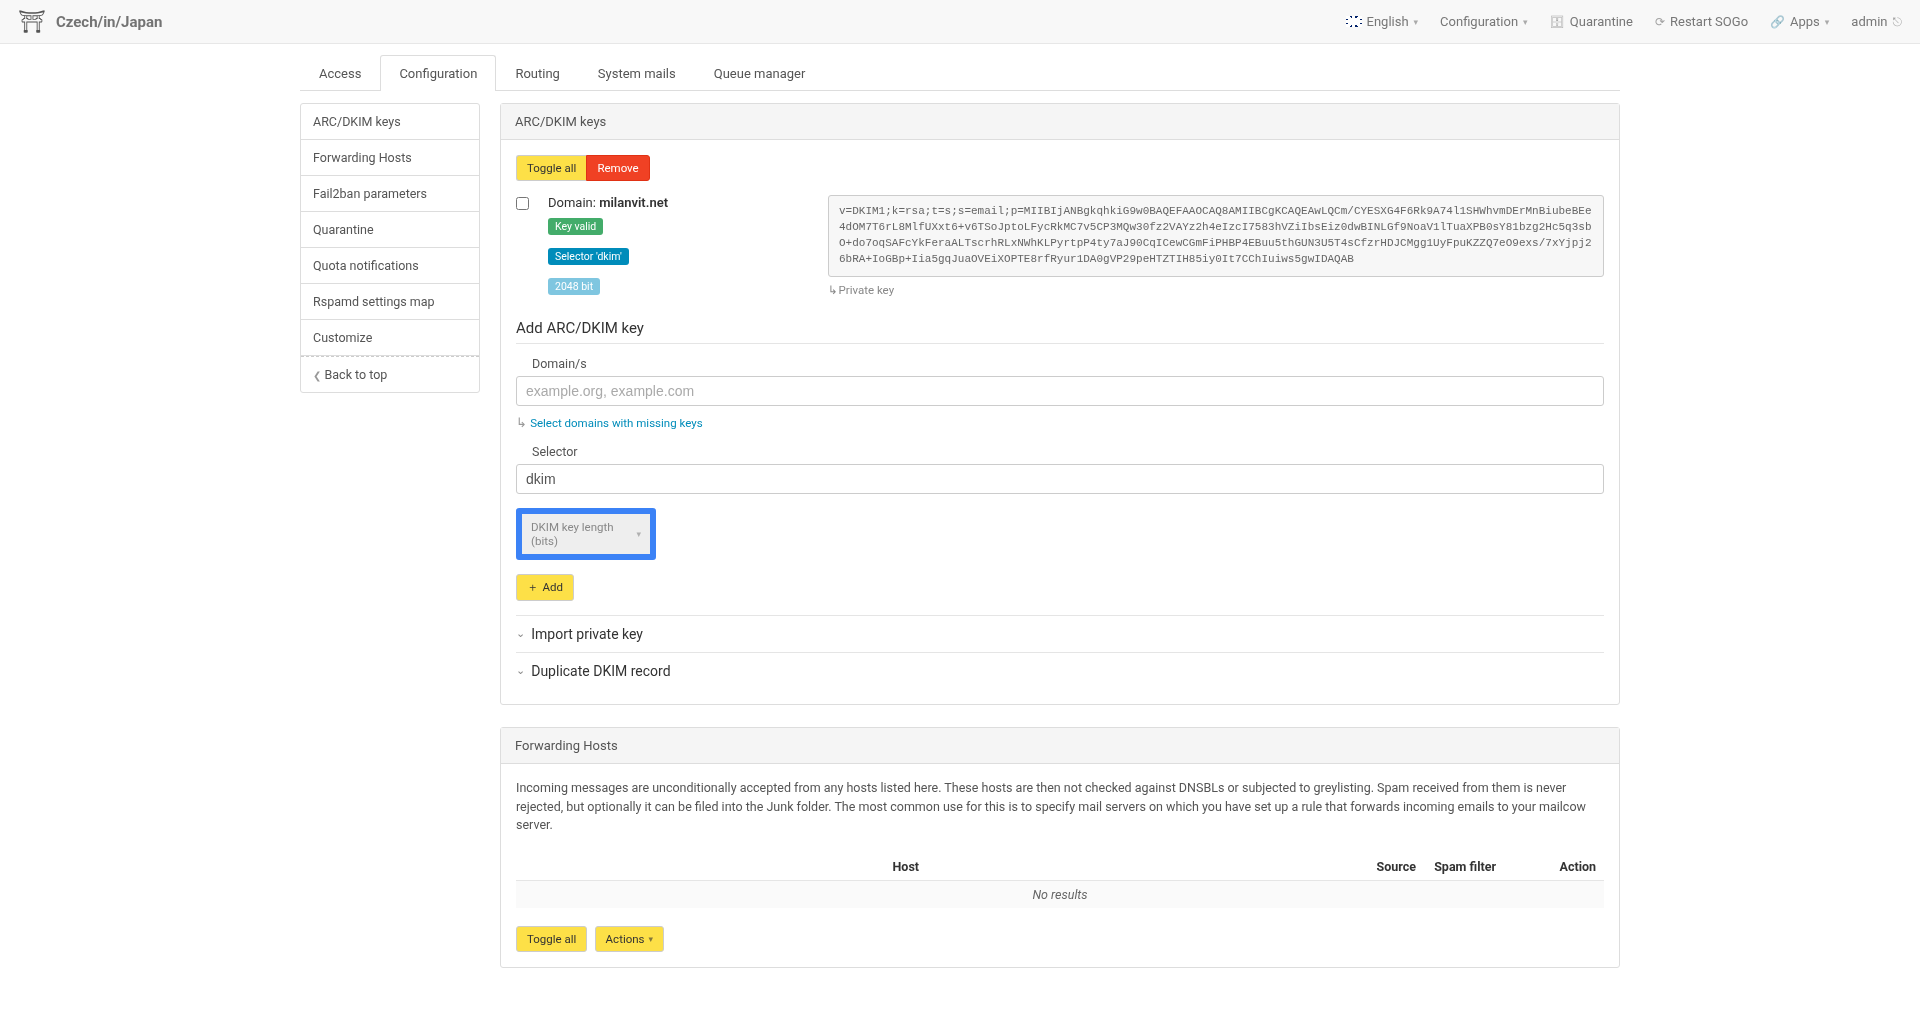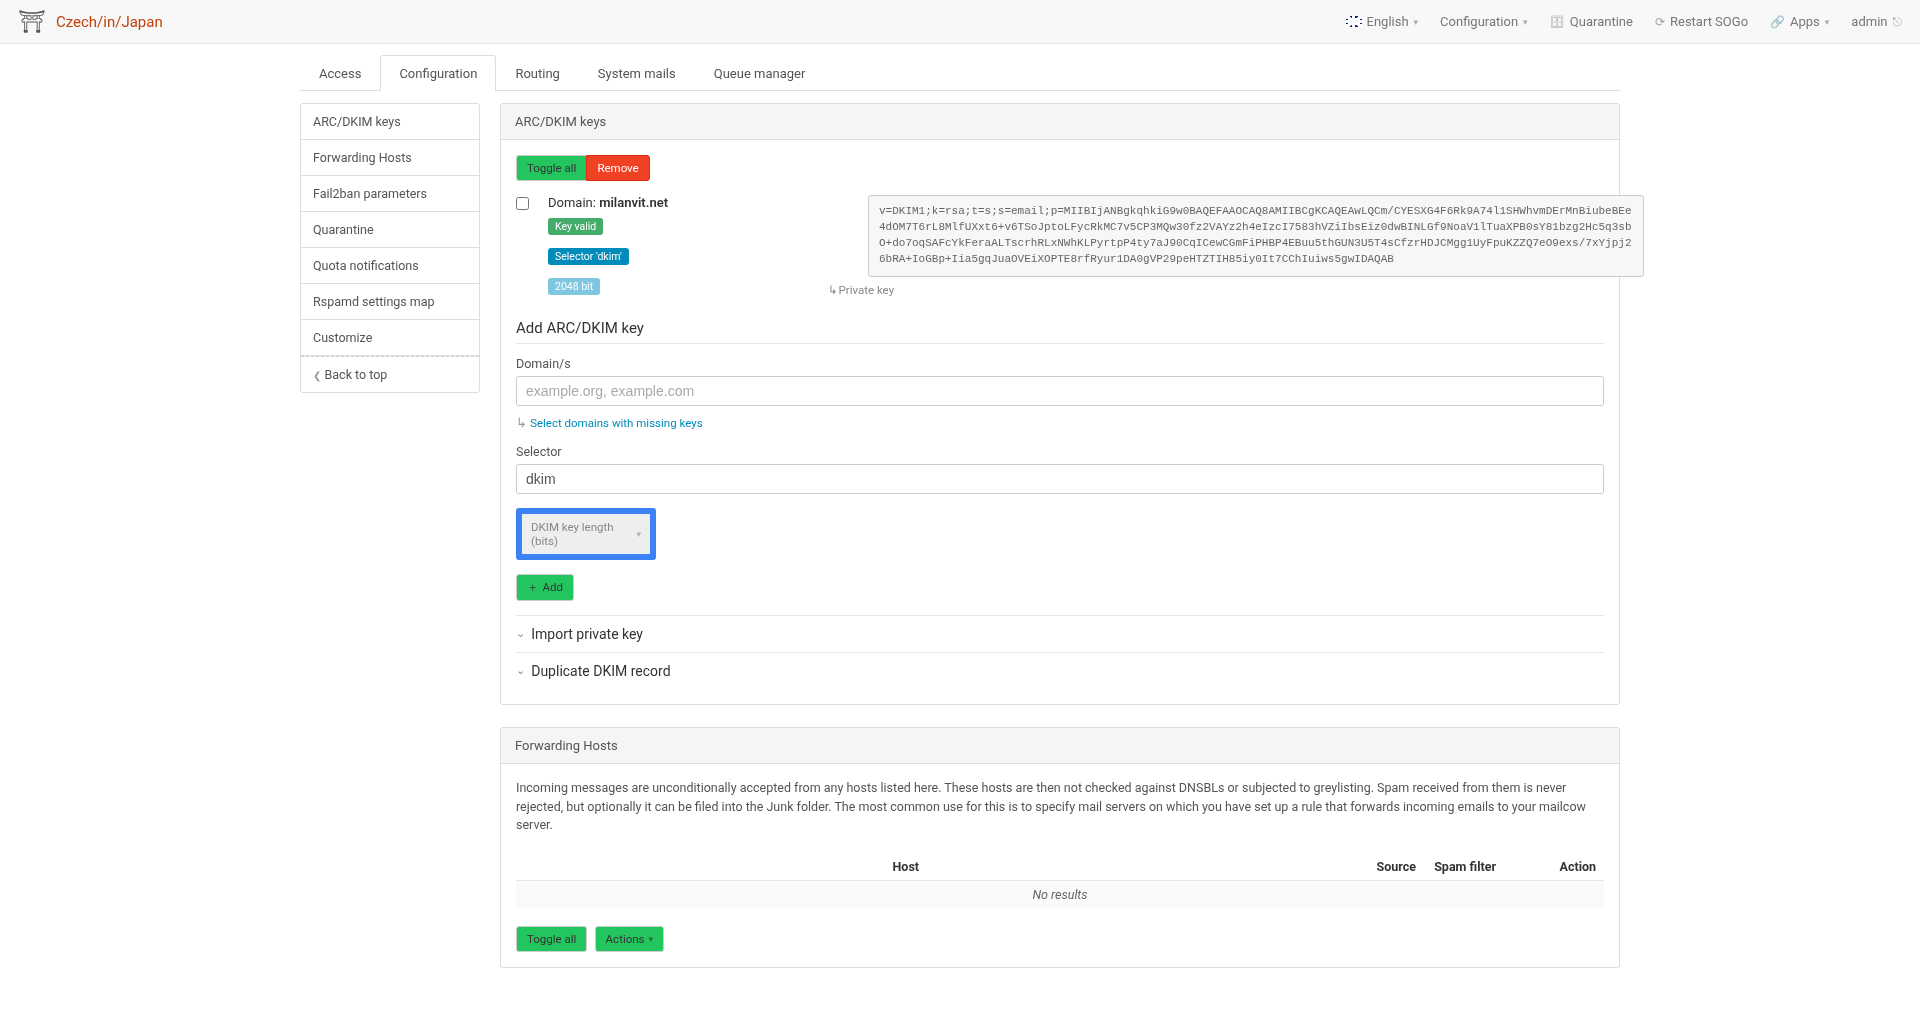--- a/index.html
+++ b/index.html
@@ -3,21 +3,21 @@
 <meta charset="utf-8">
 <style>
 * { box-sizing: border-box; margin: 0; padding: 0; }
 body { font-family: -apple-system, BlinkMacSystemFont, "Segoe UI", Roboto, "Helvetica Neue", Arial, sans-serif; font-size: 13px; color: #555; background: #fff; }
 a { text-decoration: none; color: inherit; }
 
 
 .navbar { height: 44px; border-bottom: 1px solid #e7e7e7; background: #f8f8f8; display: flex; align-items: center; padding: 0 18px; justify-content: space-between; }
 .navbar-left { display: flex; align-items: center; gap: 10px; }
 .logo { font-size: 22px; line-height: 1; }
-.brand-text { color: #c2410c; font-size: 15px; }
+.brand-text { color: #737373; font-size: 15px; font-weight: bold; }
 .navbar-right { display: flex; align-items: center; gap: 22px; color: #777; font-size: 13px; }
 .nav-item { display: flex; align-items: center; gap: 5px; cursor: pointer; }
 .flag { width: 16px; height: 11px; display: inline-block; background: linear-gradient(180deg,#012169 0 33%,#fff 33% 66%,#C8102E 66% 100%); position: relative; }
 .flag::before { content:""; position:absolute; inset:0; background: #012169; }
 .flag::after { content:""; position:absolute; inset:0; background:
   linear-gradient(to bottom right, transparent 40%, #fff 40% 60%, transparent 60%),
   linear-gradient(to bottom left, transparent 40%, #fff 40% 60%, transparent 60%),
   linear-gradient(#fff,#fff) center/100% 3px no-repeat,
   linear-gradient(#fff,#fff) center/3px 100% no-repeat,
   linear-gradient(#C8102E,#C8102E) center/100% 1.5px no-repeat,
@@ -42,46 +42,46 @@
 .side-item:last-child { border-bottom: none; }
 .side-dashed { border-top: 1px dashed #ccc; }
 
 
 .main { flex: 1; }
 .panel { border: 1px solid #ddd; border-radius: 3px; margin-bottom: 22px; }
 .panel-heading { background: #f5f5f5; padding: 10px 14px; border-bottom: 1px solid #ddd; color: #555; font-size: 13px; }
 .panel-body { padding: 15px; }
 
 
-.btn { display: inline-flex; align-items: center; gap: 4px; padding: 5px 10px; border: 1px solid #ccc; border-radius: 3px; background: #22c55e; color: #333; font-size: 11.5px; cursor: pointer; }
+.btn { display: inline-flex; align-items: center; gap: 4px; padding: 5px 10px; border: 1px solid #ccc; border-radius: 3px; background: #fde047; color: #333; font-size: 11.5px; cursor: pointer; }
 .btn-danger { background: #f04124; border-color: #e03114; color: #fff; }
 .btn-group { display: inline-flex; }
 .btn-group .btn:first-child { border-right: none; border-radius: 3px 0 0 3px; }
 .btn-group .btn:last-child { border-radius: 0 3px 3px 0; }
 
 
 .dkim-row { display: flex; gap: 20px; margin-top: 14px; align-items: flex-start; }
 .dkim-check { width: 12px; padding-top: 2px; }
 .dkim-info { width: 260px; }
 .dkim-label { color: #333; font-size: 13px; }
 .dkim-label b { font-weight: 600; }
 .badges { margin-top: 8px; display: flex; flex-direction: column; gap: 13px; align-items: flex-start; }
 .badge { display: inline-block; padding: 2px 7px; border-radius: 3px; color: #fff; font-size: 10.5px; }
 .badge-green { background: #43ac6a; }
 .badge-blue { background: #008cba; }
 .badge-light { background: #7fc6e0; }
 .dkim-key { flex: 1; }
-.key-box { width: 100%; border: 1px solid #ccc; border-radius: 3px; background: #f7f7f7; padding: 8px 10px; font-family: "Courier New", monospace; font-size: 11px; color: #666; word-break: break-all; line-height: 1.45; min-height: 70px; margin-left: 40px; }
+.key-box { width: 100%; border: 1px solid #ccc; border-radius: 3px; background: #f7f7f7; padding: 8px 10px; font-family: "Courier New", monospace; font-size: 11px; color: #666; word-break: break-all; line-height: 1.45; min-height: 70px; }
 .sub-link { margin-top: 6px; font-size: 11.5px; color: #888; }
 .sub-link .arrow { letter-spacing: -2px; }
 
 
 h4.section { font-size: 15px; font-weight: 400; color: #333; margin: 22px 0 4px; }
 hr.sec { border: none; border-top: 1px solid #e5e5e5; margin: 6px 0 12px; }
-.form-label { font-size: 12.5px; color: #555; margin-bottom: 5px; display: block; }
+.form-label { font-size: 12.5px; color: #555; margin-bottom: 5px; display: block; margin-left: 16px; }
 .form-control { width: 100%; border: 1px solid #ccc; border-radius: 3px; padding: 6px 9px; font-size: 14px; color: #555; background: #fff; }
 .form-control::placeholder { color: #aaa; }
 .help-link { font-size: 11.5px; color: #008cba; margin-top: 5px; display: inline-block; }
 .help-prefix { color: #999; }
 .form-group { margin-bottom: 14px; }
 .select-small { width: 140px; background: #eee; border: 6px solid #3b82f6; border-radius: 3px; padding: 6px 9px; font-size: 11.5px; color: #888; display: inline-flex; align-items: center; justify-content: space-between; cursor: pointer; }
 
 
 .collapse-head { font-size: 14px; color: #333; padding: 10px 0; border-top: 1px solid #e5e5e5; cursor: pointer; display: flex; align-items: center; gap: 6px; }
 .collapse-head .chev { font-size: 11px; color: #888; }

